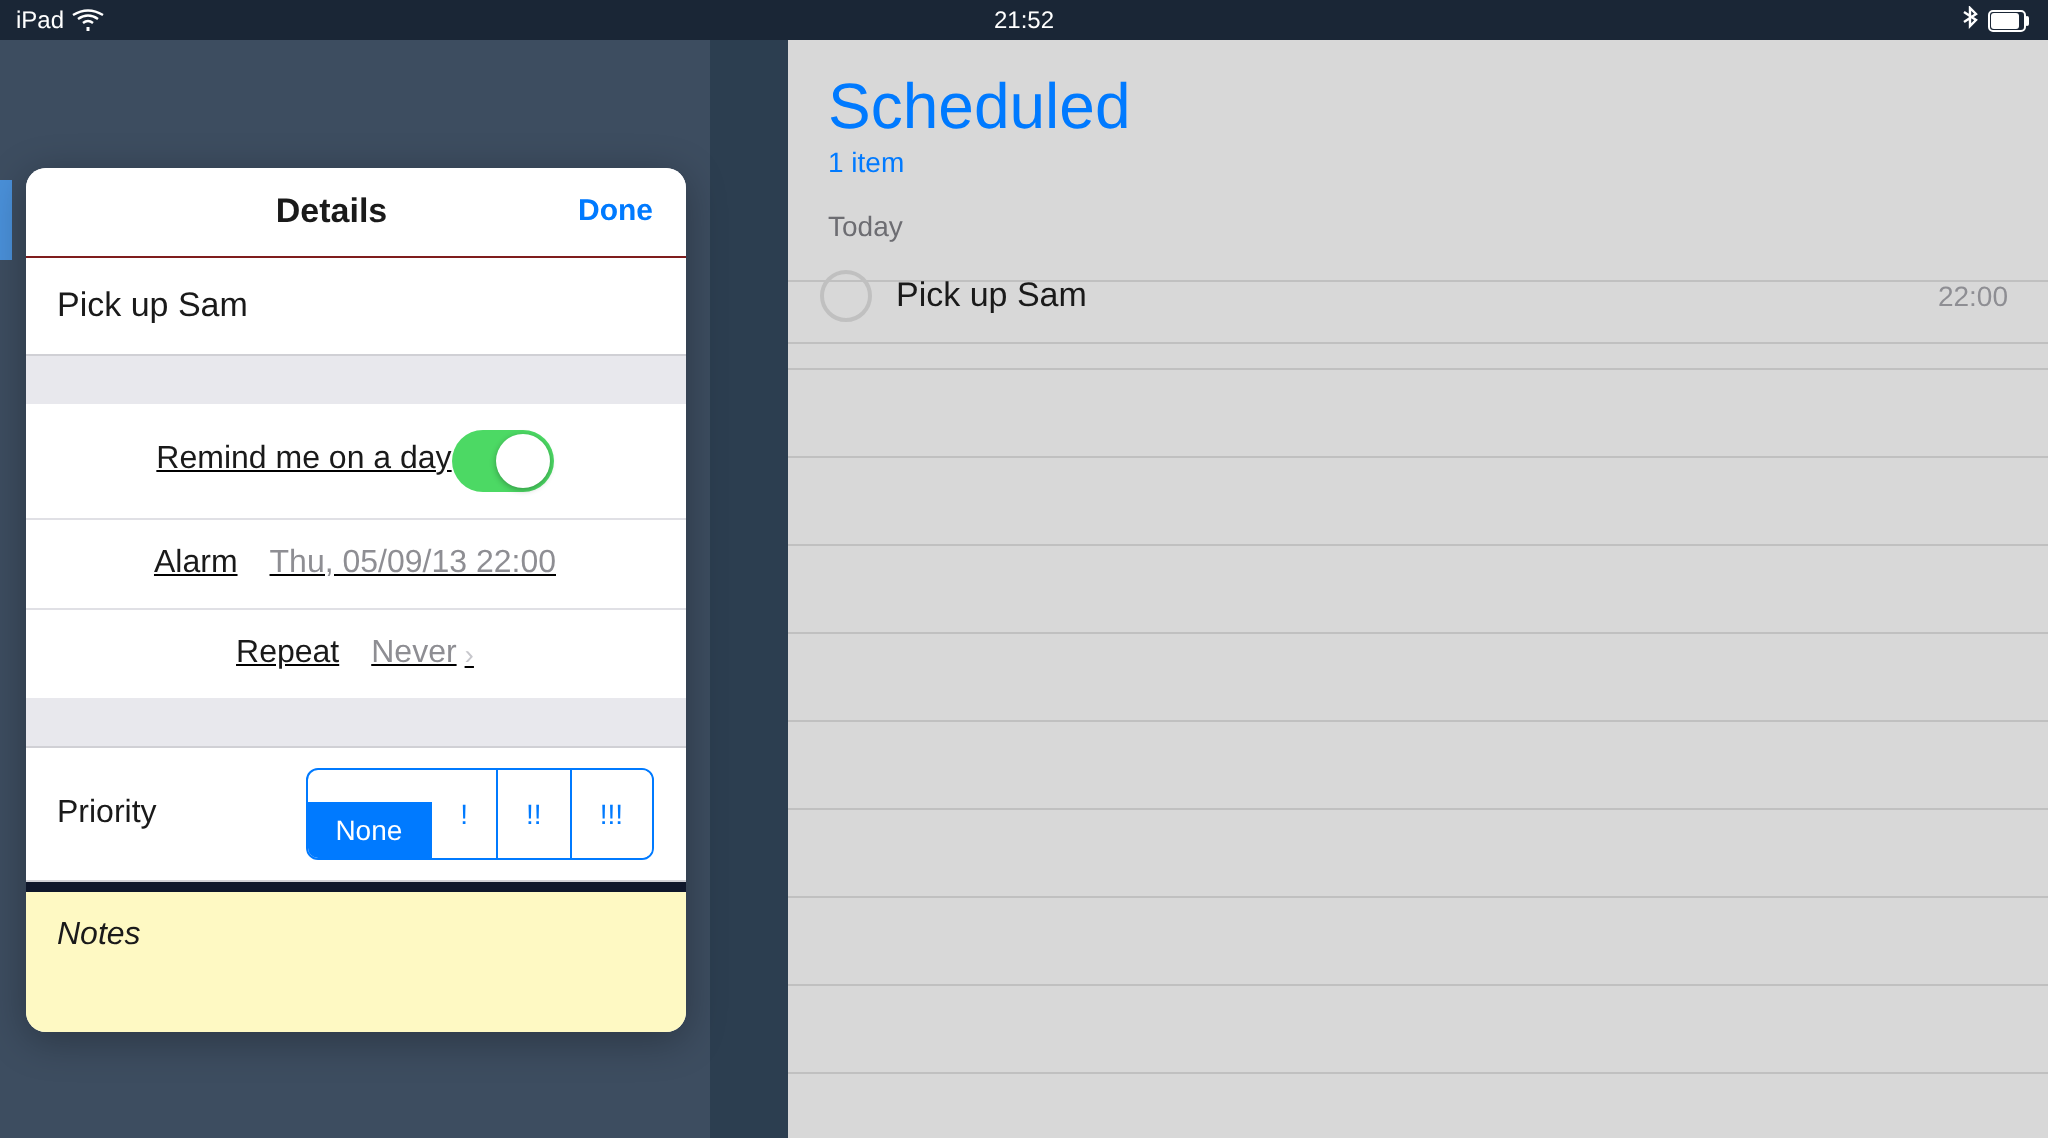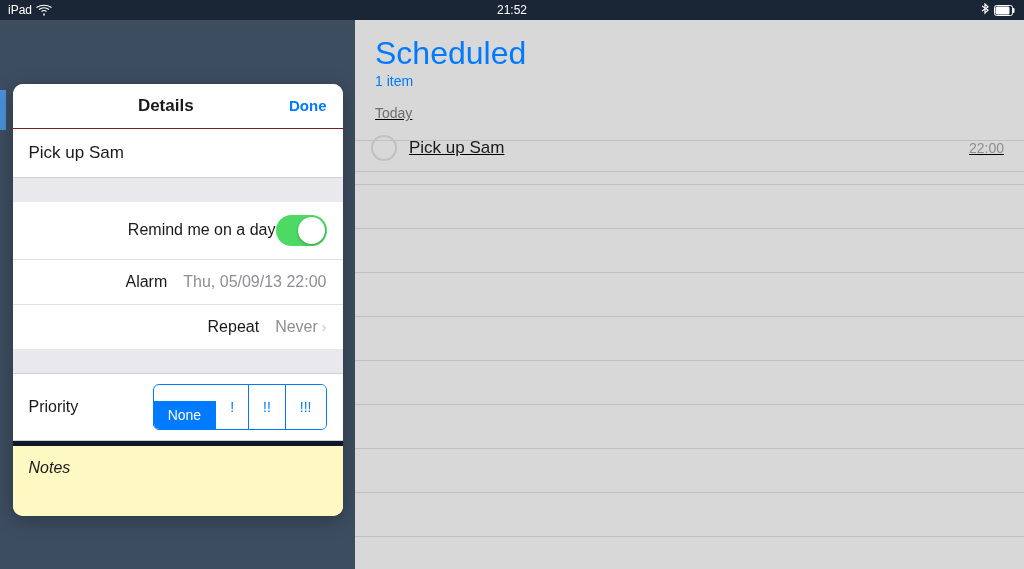--- a/index.html
+++ b/index.html
@@ -125,24 +125,25 @@
       background: #e8e8ed;
     }
 
     
     .reminder-section {
       background: white;
     }
     .row {
       display: flex;
       align-items: center;
-      justify-content: flex-end;
+      justify-content: center;
       padding: 13px 16px;
       border-bottom: 1px solid #e0e0e5;
       background: white;
+      text-decoration: underline;
     }
     .row:last-child {
       border-bottom: none;
     }
     .row-label {
       font-size: 16px;
       color: #1a1a1a;
     }
     .row-value {
       font-size: 16px;
@@ -233,20 +234,21 @@
       color: #1a1a1a;
     }
 
     
     .right-panel {
       flex: 1;
       background: #d8d8d8;
       display: flex;
       flex-direction: column;
       position: relative;
+      margin-left: 39px;
     }
 
     .list-header {
       padding: 16px 20px 8px;
       background: #d8d8d8;
     }
     .list-title {
       font-size: 32px;
       font-weight: 300;
       color: #007aff;
@@ -274,21 +276,20 @@
         transparent 43px,
         #c0c0c0 43px,
         #c0c0c0 44px
       );
       background-position: 0 0;
     }
 
     .today-section {
       position: relative;
       z-index: 1;
-      text-decoration: underline;
     }
     .today-label {
       font-size: 14px;
       color: #6d6d72;
       padding: 8px 20px 4px;
       font-weight: 400;
     }
 
     .task-row {
       display: flex;

